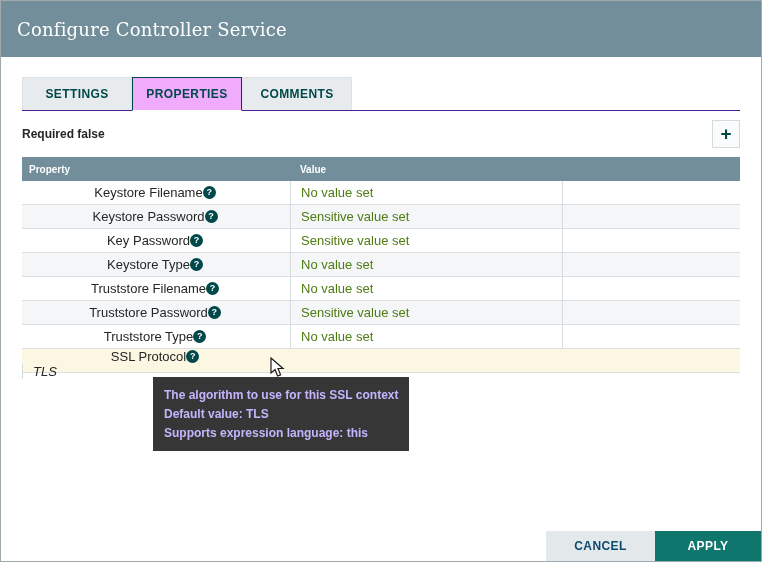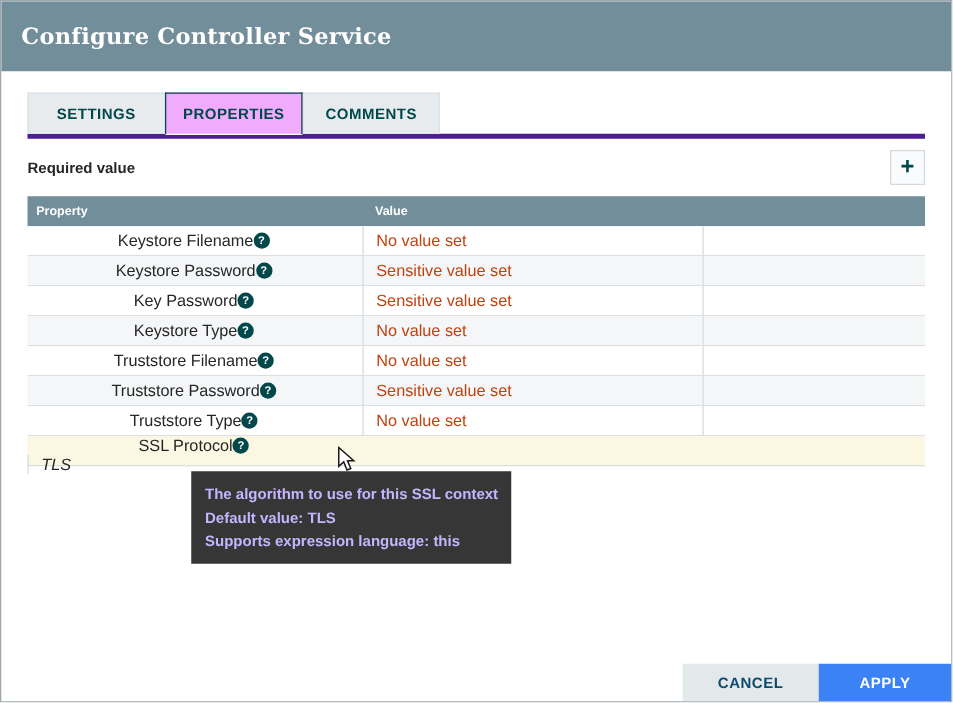--- a/index.html
+++ b/index.html
@@ -18,31 +18,31 @@
   
   .dialog-header {
     height: 56px;
     background: #728e9b;
     display: flex;
     align-items: center;
     padding-left: 16px;
   }
   .dialog-title {
     font-family: "DejaVu Serif", serif;
-    font-weight: bold;
+    font-weight: normal;
     font-size: 18px;
     color: #ffffff;
     letter-spacing: 0.2px;
   }
 
   
   .tabs {
     display: flex;
     margin: 20px 21px 0 21px;
-    border-bottom: 4px solid #4c1d95;
+    border-bottom: 1px solid #4c1d95;
     height: 34px;
     align-items: flex-end;
   }
   .tab {
     width: 110px;
     height: 33px;
     display: flex;
     align-items: center;
     justify-content: center;
     font-size: 12px;
@@ -148,21 +148,21 @@
     justify-content: center;
     line-height: 1;
   }
   .cell-value {
     width: 272px;
     border-left: 1px solid #d6dbde;
     display: flex;
     align-items: center;
     padding-left: 10px;
   }
-  .cell-value.unset { color: #c2410c; }
+  .cell-value.unset { color: #4d7c0f; }
   .cell-value.set   { color: #262626; font-style: italic; }
   .cell-extra {
     flex: 1;
     border-left: 1px solid #d6dbde;
   }
 
   
   .tooltip {
     position: absolute;
     left: 152px;
@@ -203,21 +203,21 @@
     letter-spacing: 0.4px;
     cursor: pointer;
   }
   .btn-cancel {
     width: 109px;
     background: #e3e8eb;
     color: #0c4a6e;
   }
   .btn-apply {
     width: 106px;
-    background: #3b82f6;
+    background: #0f766e;
     color: #ffffff;
   }
 </style>
 </head>
 <body>
 
 <div class="dialog">
 
   <div class="dialog-header">
     <div class="dialog-title">Configure Controller Service</div>
@@ -229,21 +229,21 @@
     </div>
     <div class="tab active">
       <span>PROPERTIES</span>
     </div>
     <div class="tab">
       <span>COMMENTS</span>
     </div>
   </div>
 
   <div class="toolbar">
-    <div class="required-label">Required value</div>
+    <div class="required-label">Required false</div>
     <div class="add-button">
       <span class="plus">+</span>
     </div>
   </div>
 
   <div class="properties-table">
     <div class="thead">
       <div class="th-property">Property</div>
       <div class="th-value">Value</div>
       <div class="th-extra"></div>

